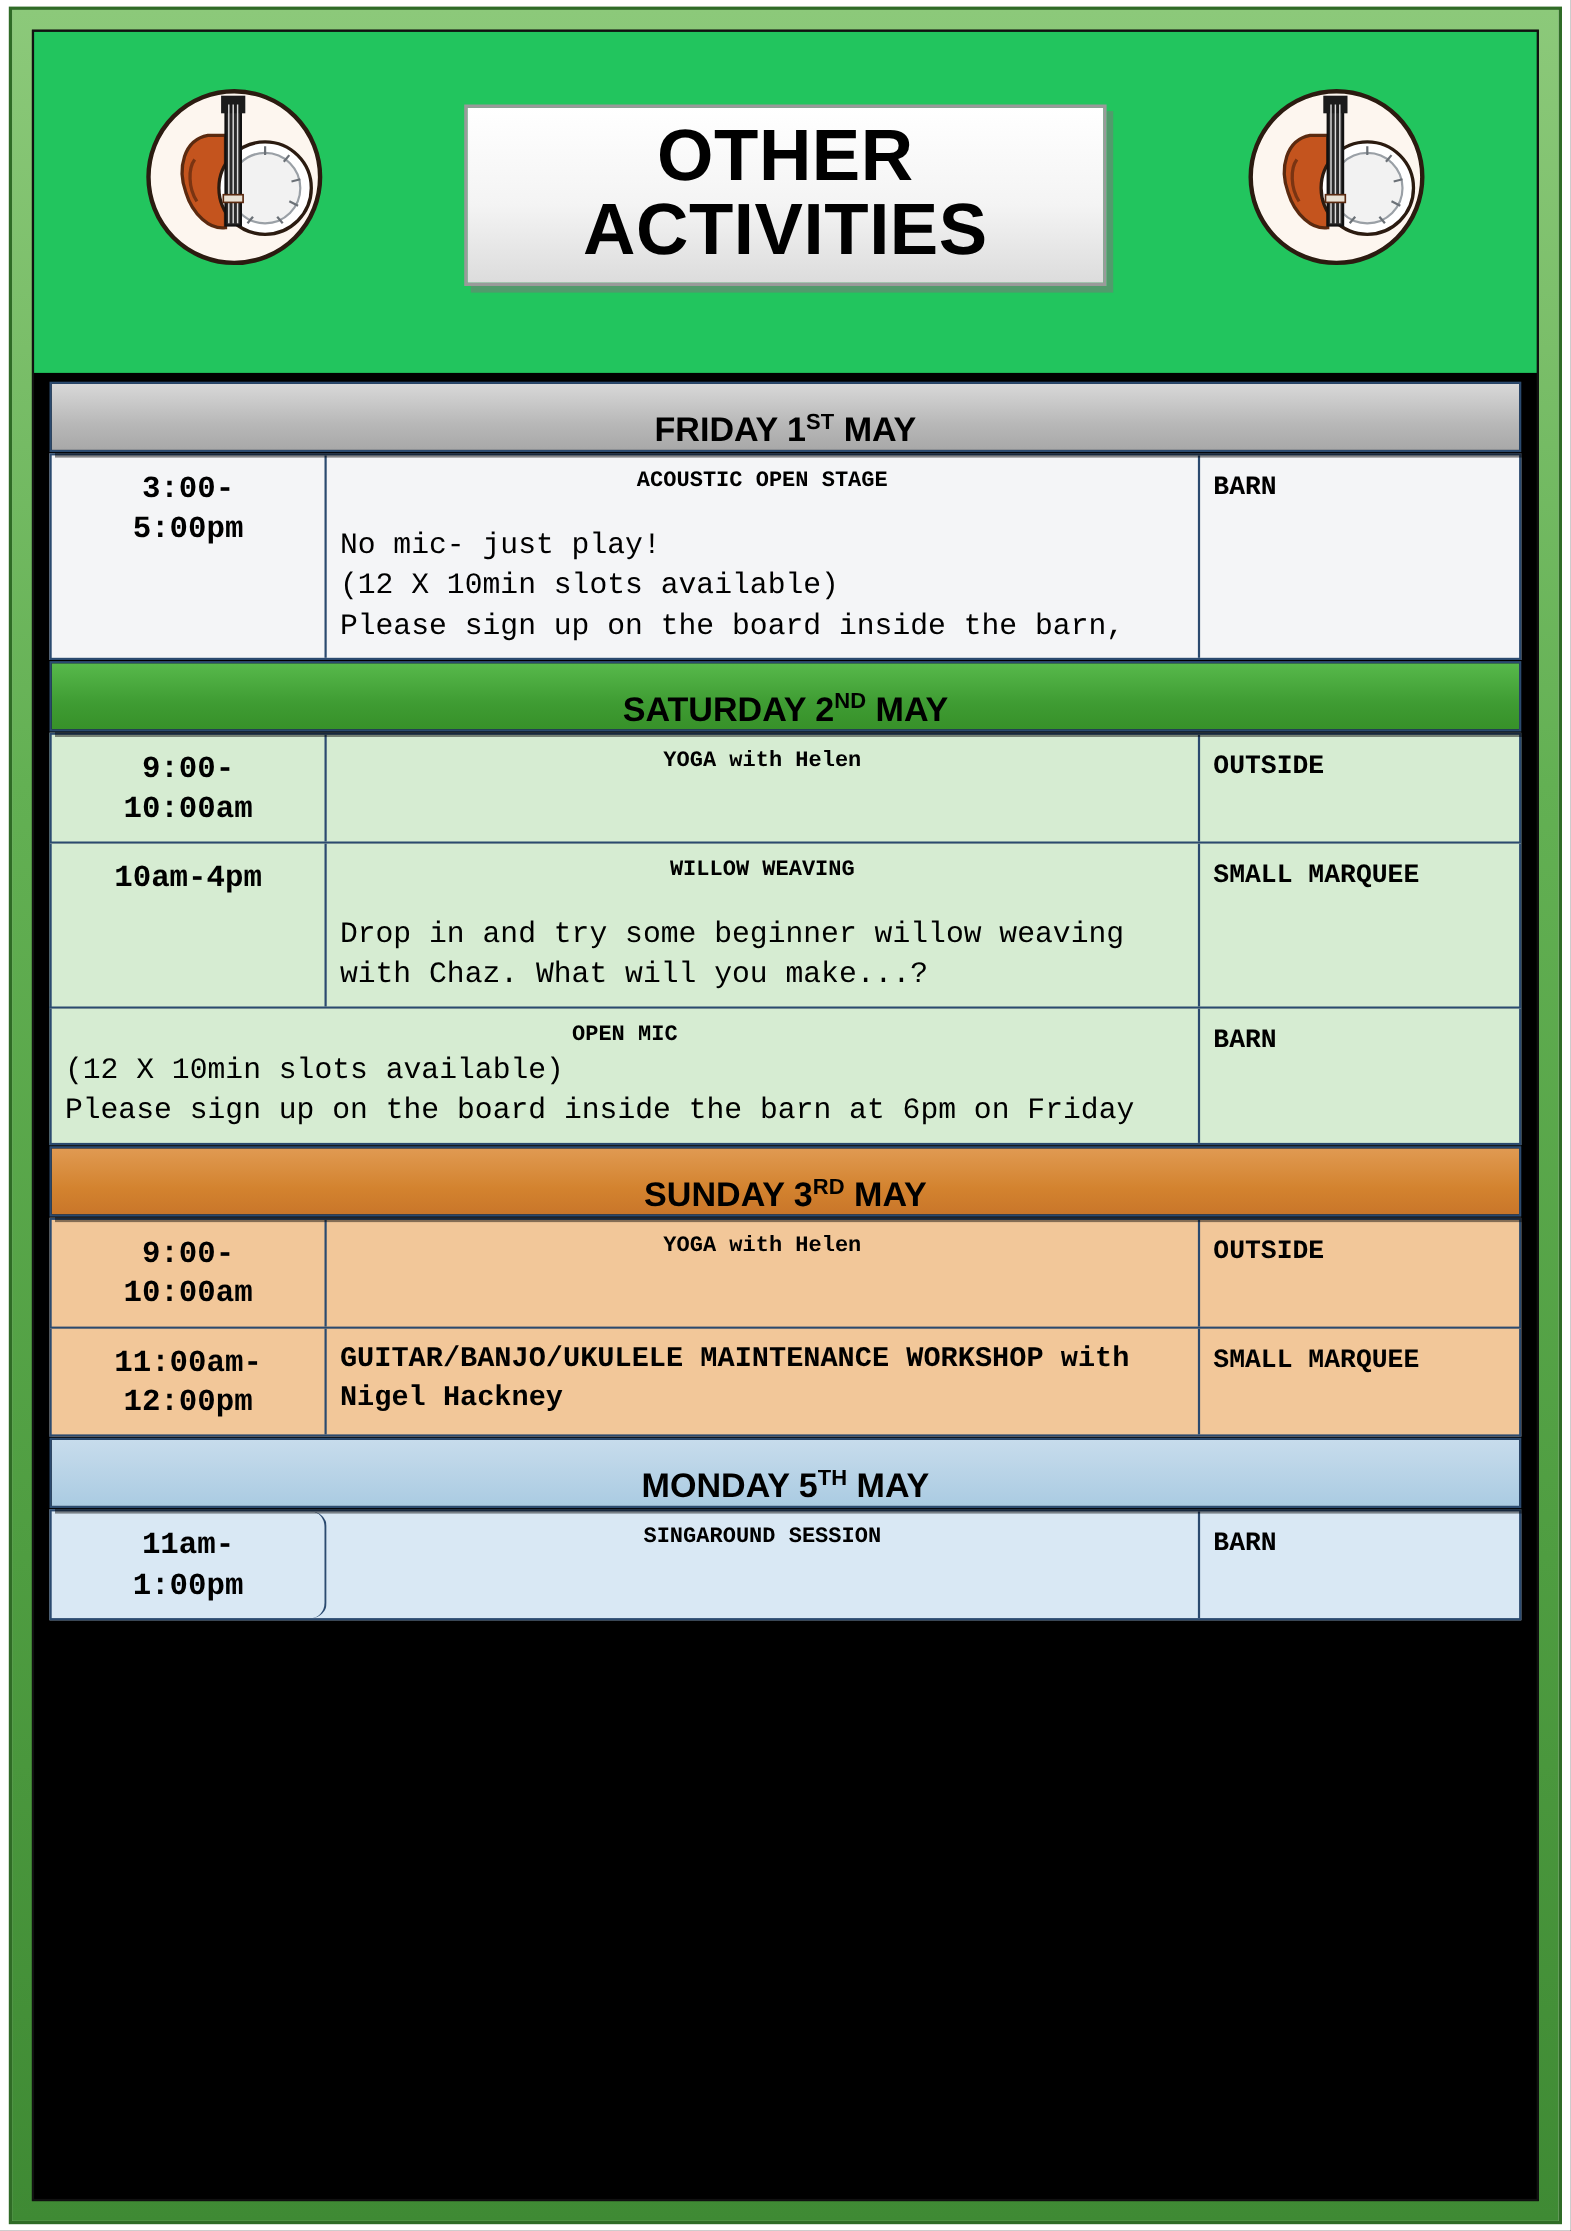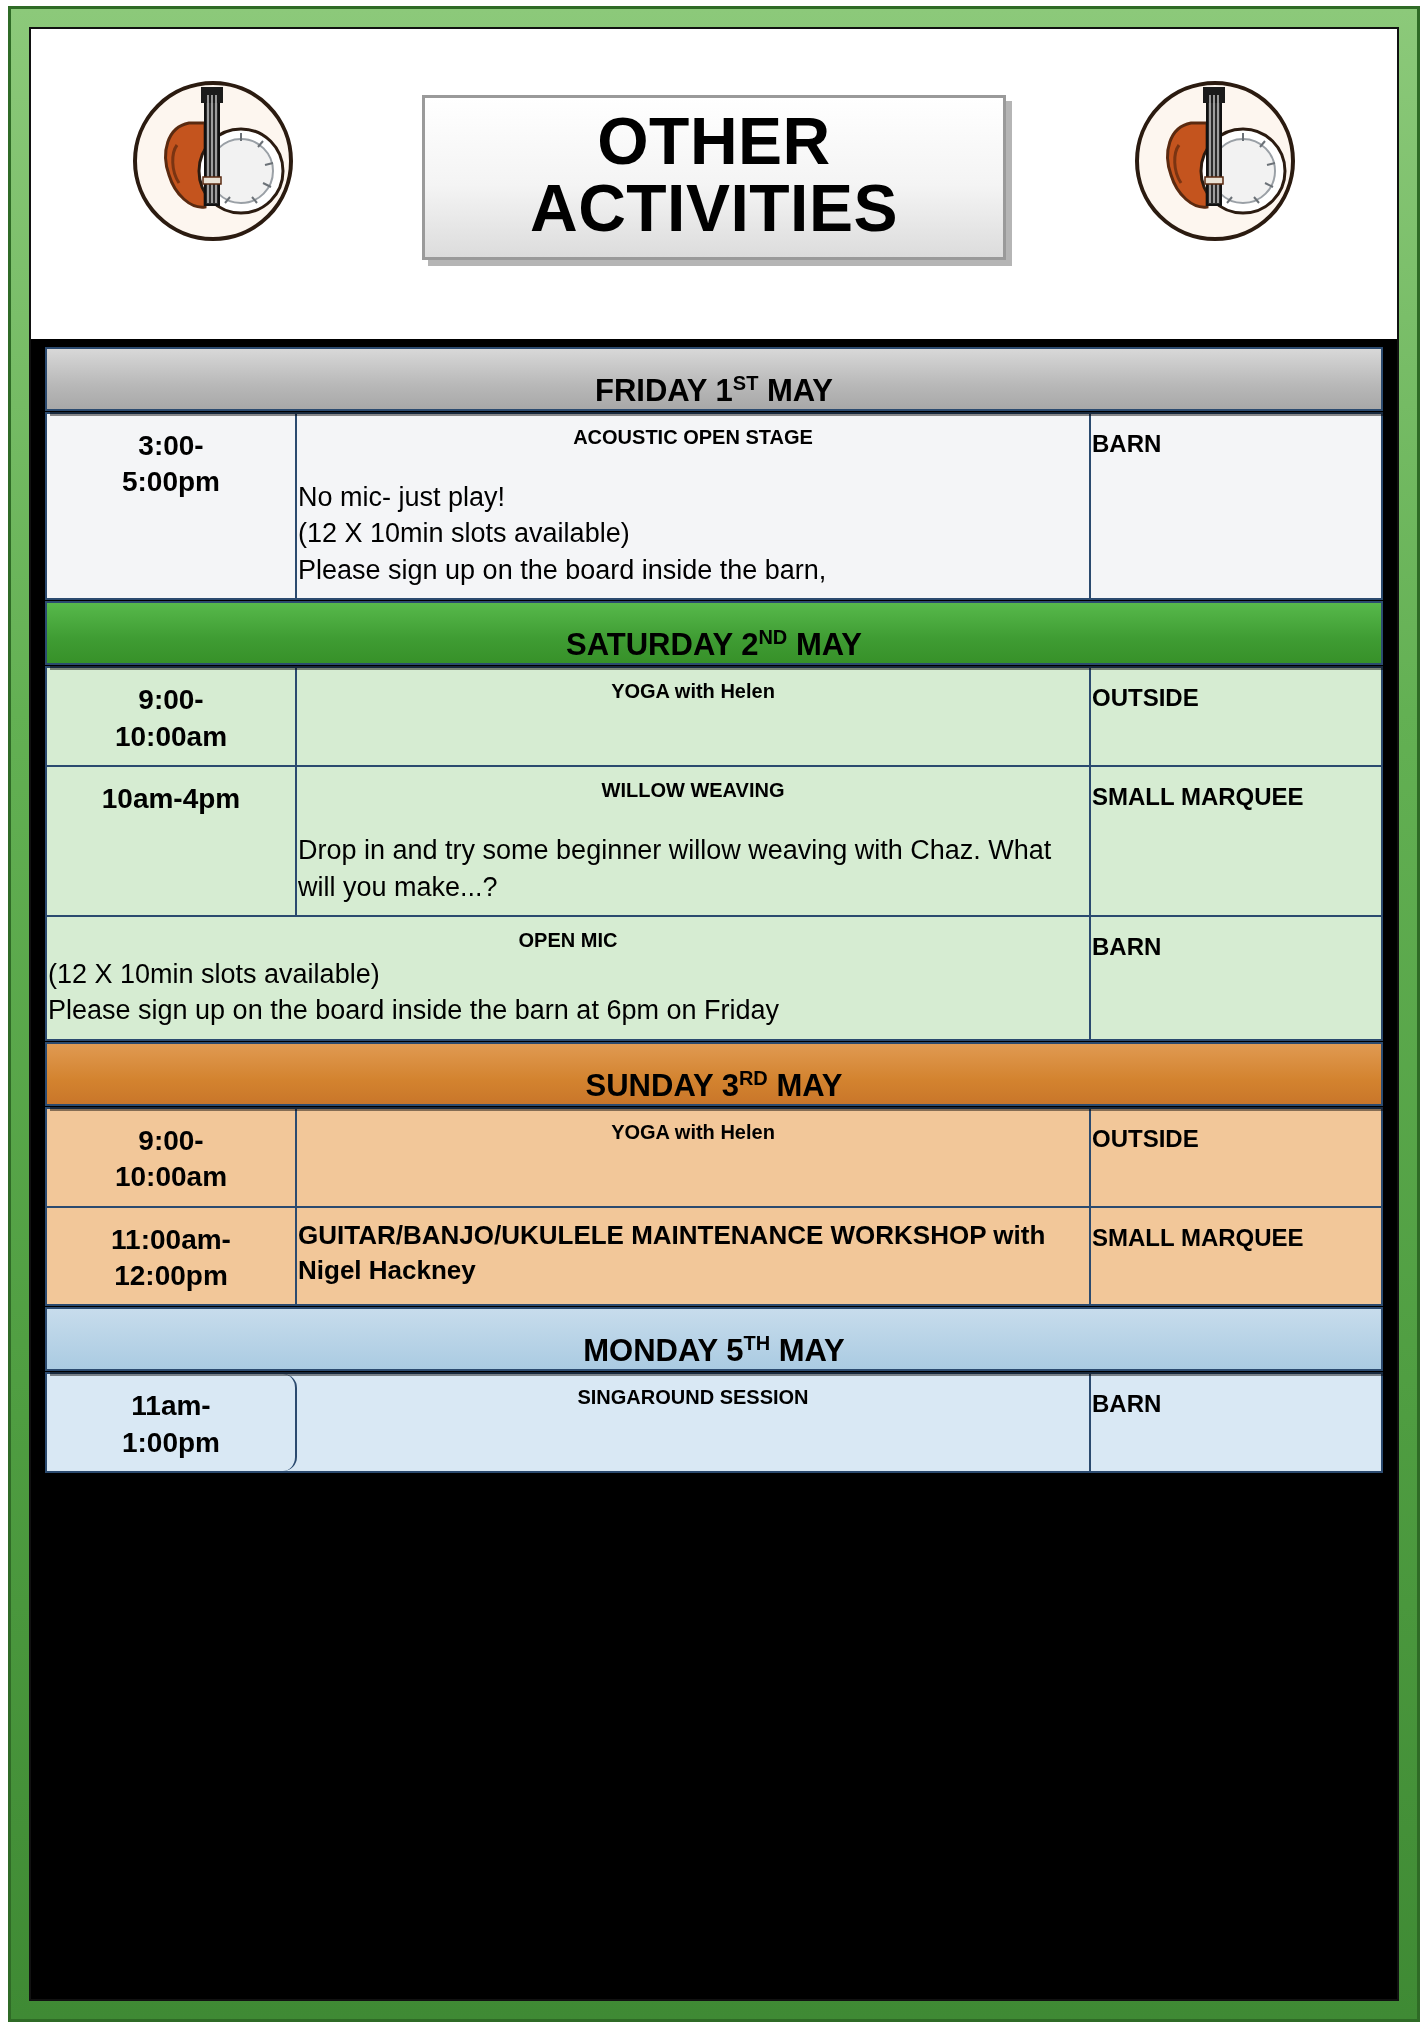--- a/index.html
+++ b/index.html
@@ -25,21 +25,21 @@
     position: relative;
     width: 100%; height: 100%;
     background: #000000;
     border: 2px solid #111;
   }
 
   
   .header {
     position: relative;
     height: 310px;
-    background: #ffffff;
+    background: #22c55e;
   }
   .logo {
     position: absolute;
     top: 50px;
     width: 164px; height: 164px;
   }
   .logo.left { left: 100px; }
   .logo.right { right: 100px; }
 
   .title-box {
@@ -93,22 +93,23 @@
   .day-sunday { background: linear-gradient(180deg,#e09a52,#d3832f 60%,#c9762a); }
   .day-monday { background: linear-gradient(180deg,#c7dcec,#b6d2e6 60%,#aacbe2); }
 
   .row {
     display: flex;
     border: 2px solid #2b4a6f;
     border-top: none;
   }
   .row.first { border-top: 2px solid #2b4a6f; }
   .cell {
-    padding: 10px 1px;
+    padding: 10px 12px;
     border-right: 2px solid #2b4a6f;
+    font-family: Liberation Mono, monospace;
   }
   .cell:last-child { border-right: none; }
   .cell-time {
     width: 250px;
     text-align: center;
     font-size: 28px;
     font-weight: bold;
     line-height: 1.3;
     padding-top: 14px;
   }

